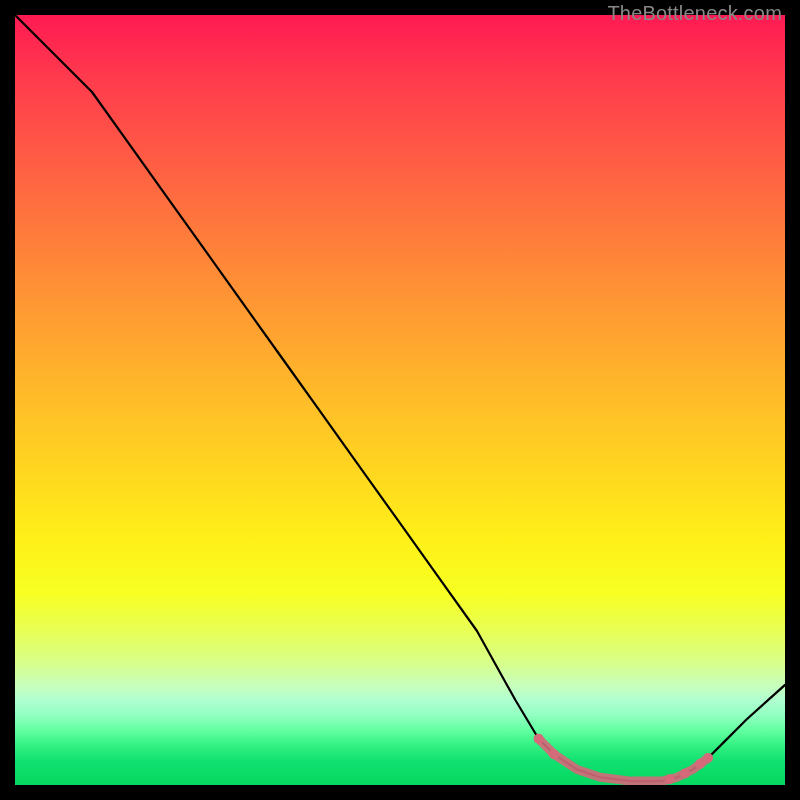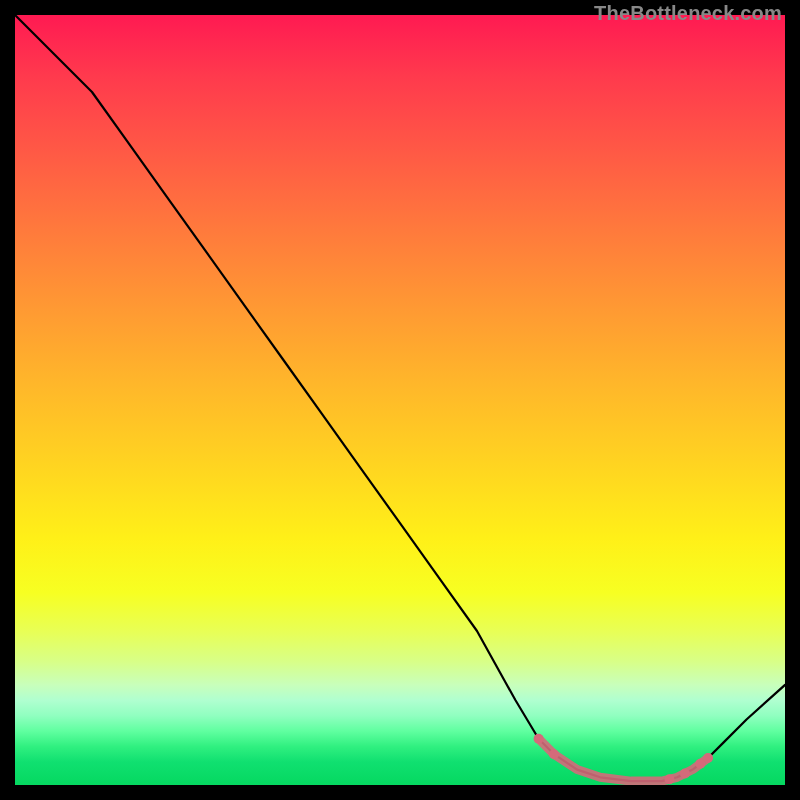--- a/index.html
+++ b/index.html
@@ -42,21 +42,21 @@
       #30f080 95%,
       #10e070 97%,
       #05d860 100%);
   }
   .attribution {
     position: absolute;
     top: 2px;
     right: 18px;
     color: #888;
     font-size: 20px;
-    font-weight: 700;
+    font-weight: 400;
     letter-spacing: 0.2px;
   }
   svg.curve-layer {
     position: absolute;
     left: 15px;
     top: 15px;
     width: 770px;
     height: 770px;
     pointer-events: none;
   }

